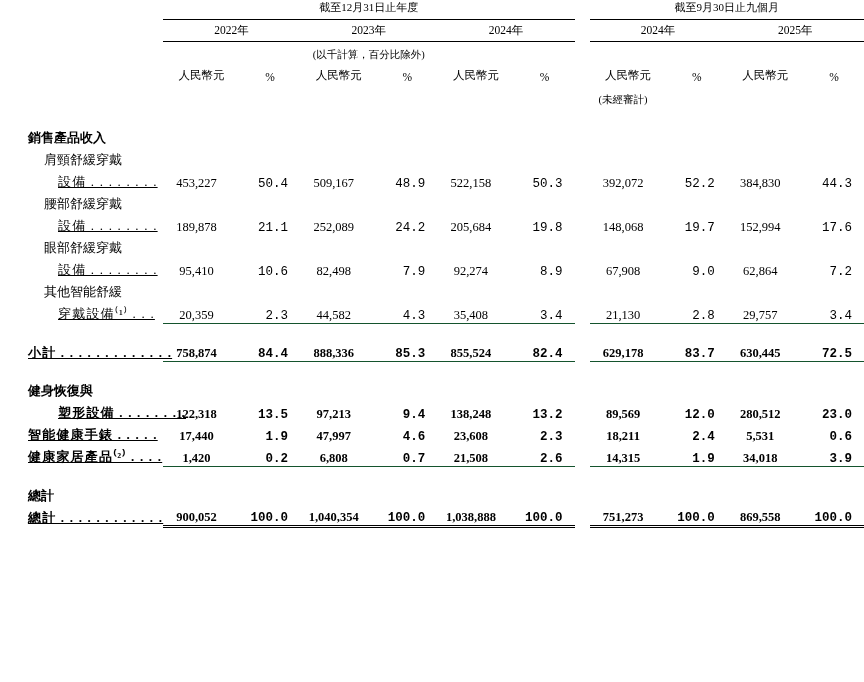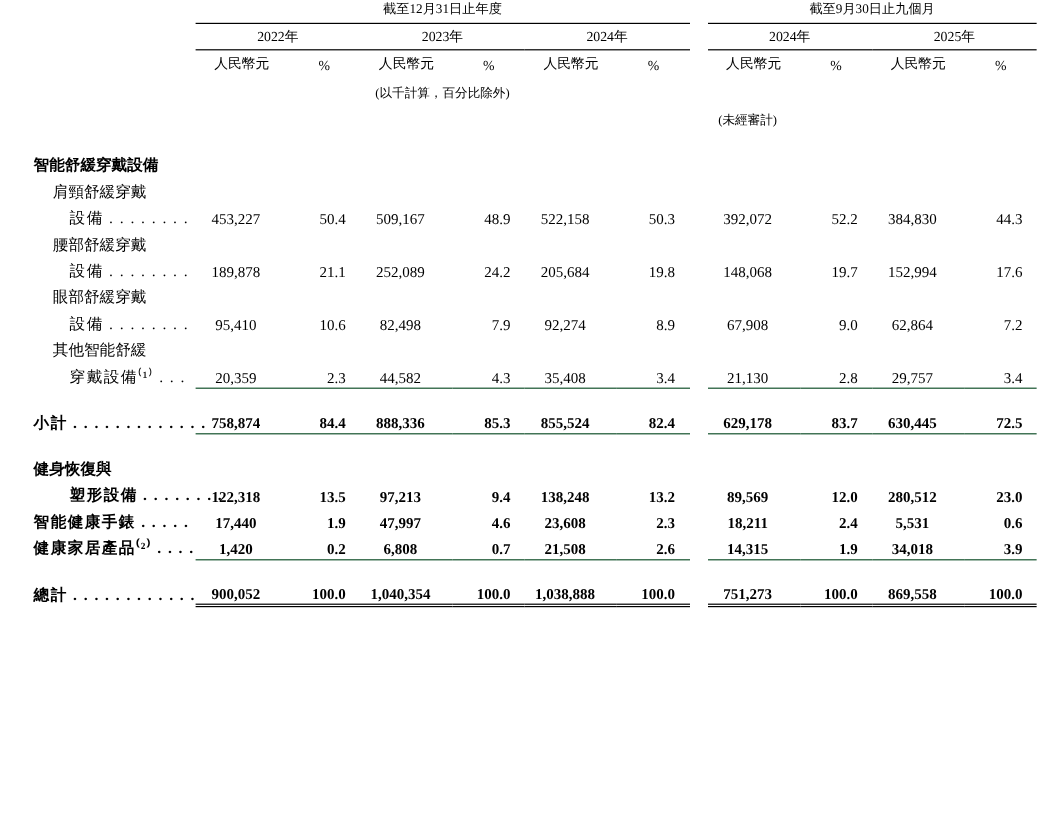--- a/index.html
+++ b/index.html
@@ -43,34 +43,35 @@
     text-align: center;
     padding-right: 10px;
     font-size: 12.5px;
     white-space: nowrap;
   }
   .pct {
     text-align: right;
     padding-right: 12px;
     font-size: 12.5px;
     white-space: nowrap;
+    font-family: Liberation Mono, monospace;
   }
   .bold .num, .bold .pct { font-weight: bold; }
 
   .lbl {
     font-size: 13px;
     white-space: nowrap;
     padding-left: 28px;
   }
   .lbl.lvl0 { padding-left: 28px; font-weight: bold; }
   .lbl.lvl1 { padding-left: 44px; }
   .lbl.lvl2 { padding-left: 58px; }
   .lbl.boldrow { font-weight: bold; margin-top: 15px; }
 
-  .dots { letter-spacing: 1.2px; }
+  .dots { letter-spacing: 1.2px; text-decoration: underline; }
 
   
   .grp-title {
     text-align: center;
     font-size: 11px;
     padding-bottom: 4px;
   }
   .yr {
     text-align: center;
     font-size: 11.5px;
@@ -148,50 +149,50 @@
       <td colspan="2" class="hr-thin"></td>
       <td colspan="2" class="hr-thin"></td>
       <td colspan="2" class="hr-thin"></td>
       <td></td>
       <td colspan="2" class="hr-thin"></td>
       <td colspan="2" class="hr-thin"></td>
     </tr>
 
     <tr>
       <td></td>
-      <td class="unit">人民幣元</td>
-      <td class="unit">%</td>
-      <td class="unit">人民幣元</td>
-      <td class="unit">%</td>
-      <td class="unit">人民幣元</td>
-      <td class="unit">%</td>
-      <td></td>
-      <td class="unit">人民幣元</td>
-      <td class="unit">%</td>
-      <td class="unit">人民幣元</td>
-      <td class="unit">%</td>
-    </tr>
-
-    <tr>
-      <td></td>
       <td colspan="6" class="note-line">(以千計算，百分比除外)</td>
       <td colspan="5"></td>
     </tr>
 
     <tr>
+      <td></td>
+      <td class="unit">人民幣元</td>
+      <td class="unit">%</td>
+      <td class="unit">人民幣元</td>
+      <td class="unit">%</td>
+      <td class="unit">人民幣元</td>
+      <td class="unit">%</td>
+      <td></td>
+      <td class="unit">人民幣元</td>
+      <td class="unit">%</td>
+      <td class="unit">人民幣元</td>
+      <td class="unit">%</td>
+    </tr>
+
+    <tr>
       <td colspan="7"></td>
       <td colspan="4" class="note-line" style="text-align:left; padding-left:24px;">(未經審計)</td>
     </tr>
 
     <tr>
           <td colspan="12" class="spacer-md"></td>
         </tr>
 
     <tr class="rowh">
-      <td class="lbl lvl0">智能舒緩穿戴設備</td>
+      <td class="lbl lvl0">銷售產品收入</td>
       <td colspan="11"></td>
     </tr>
 
     <tr class="rowh">
       <td class="lbl lvl1">肩頸舒緩穿戴</td>
       <td colspan="11"></td>
     </tr>
     <tr class="rowh">
       <td class="lbl lvl2 dots">設備 . . . . . . . .</td>
       <td class="num">453,227</td>
@@ -334,20 +335,24 @@
       <td class="num underline-num">14,315</td>
       <td class="pct underline-num">1.9</td>
       <td class="num underline-num">34,018</td>
       <td class="pct underline-num">3.9</td>
     </tr>
 
     <tr>
           <td colspan="12" class="spacer-md"></td>
         </tr>
 
+    <tr class="rowh">
+      <td class="lbl lvl0">總計</td>
+      <td colspan="11"></td>
+    </tr>
 
     <tr class="rowh bold">
       <td class="lbl lvl0 dots">總計 . . . . . . . . . . . .</td>
       <td class="num dbl-bottom">900,052</td>
       <td class="pct dbl-bottom">100.0</td>
       <td class="num dbl-bottom">1,040,354</td>
       <td class="pct dbl-bottom">100.0</td>
       <td class="num dbl-bottom">1,038,888</td>
       <td class="pct dbl-bottom">100.0</td>
       <td></td>

